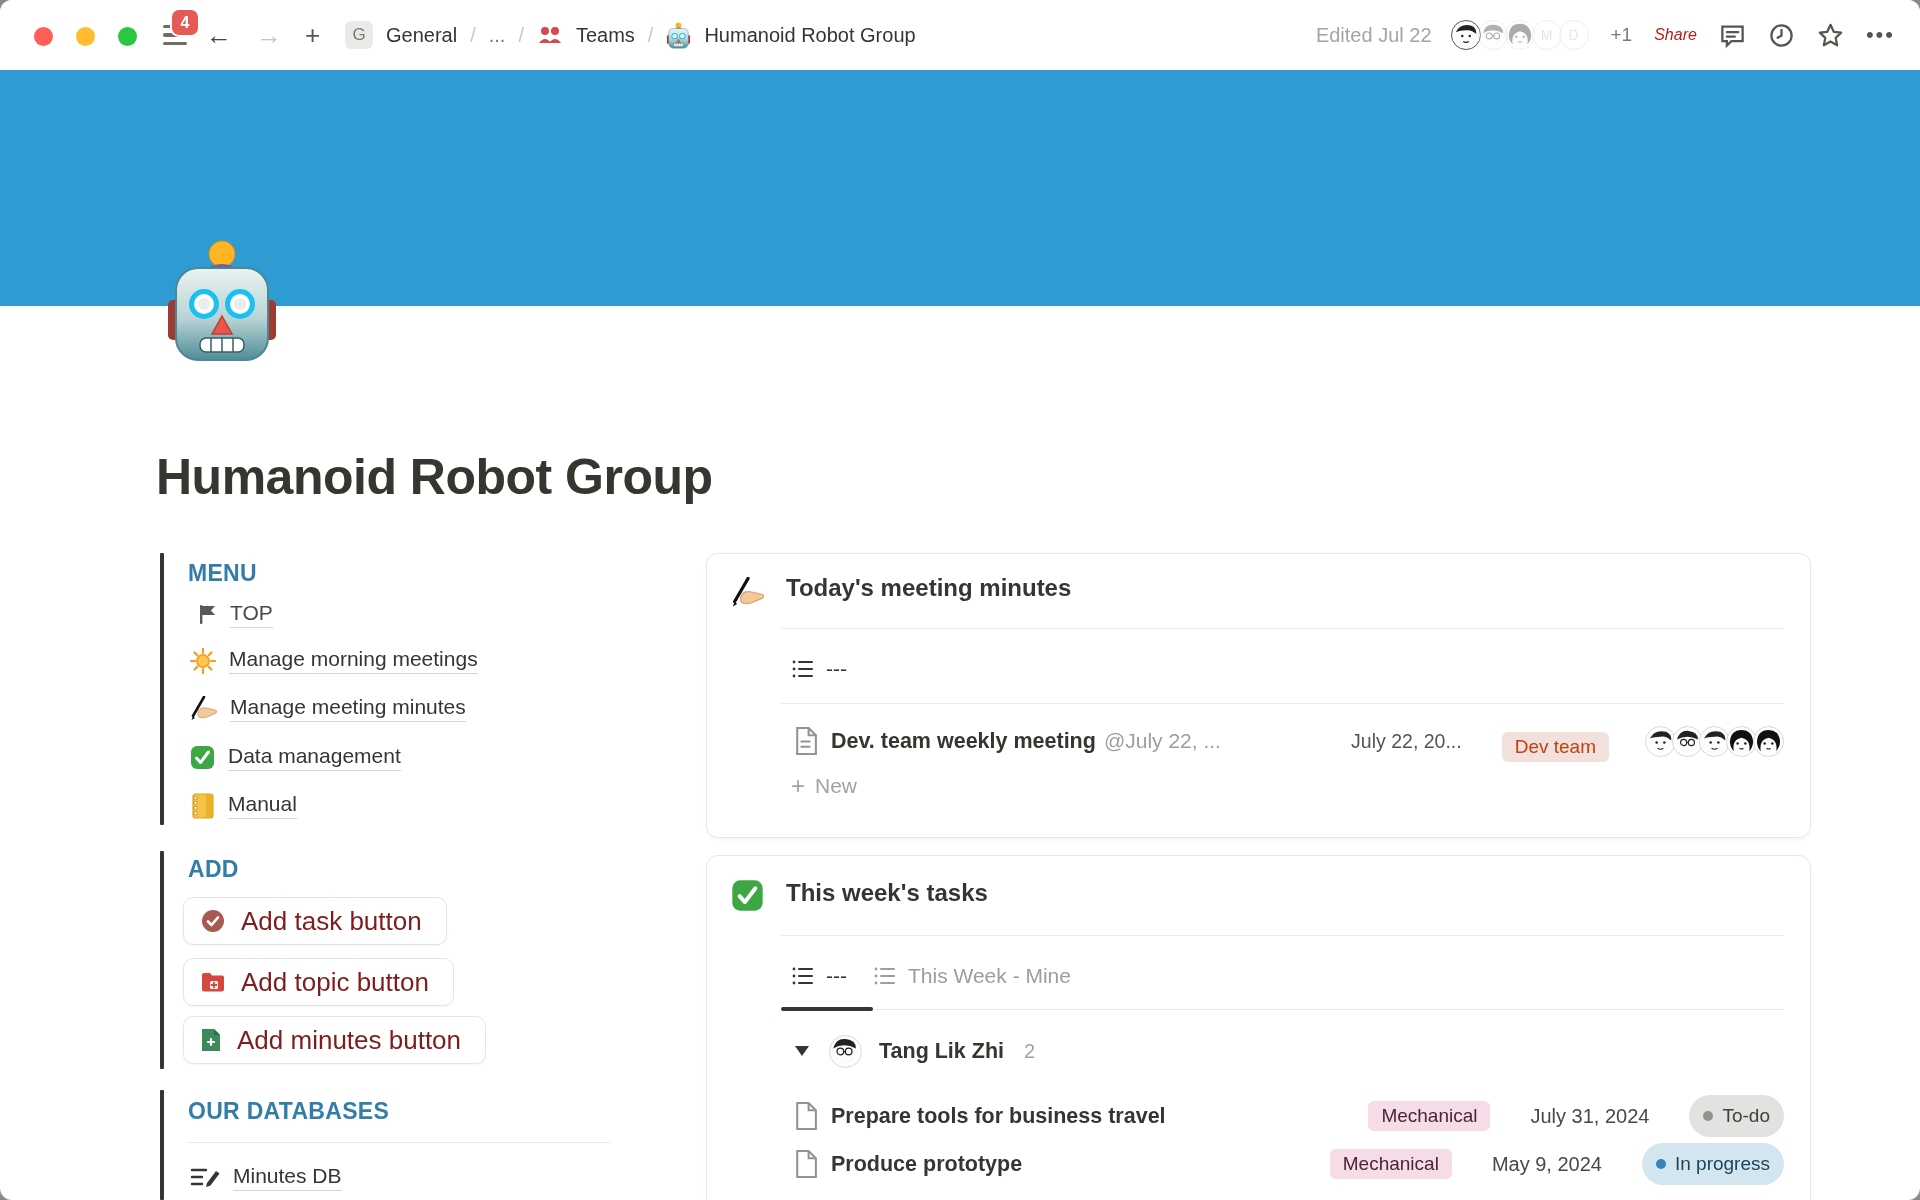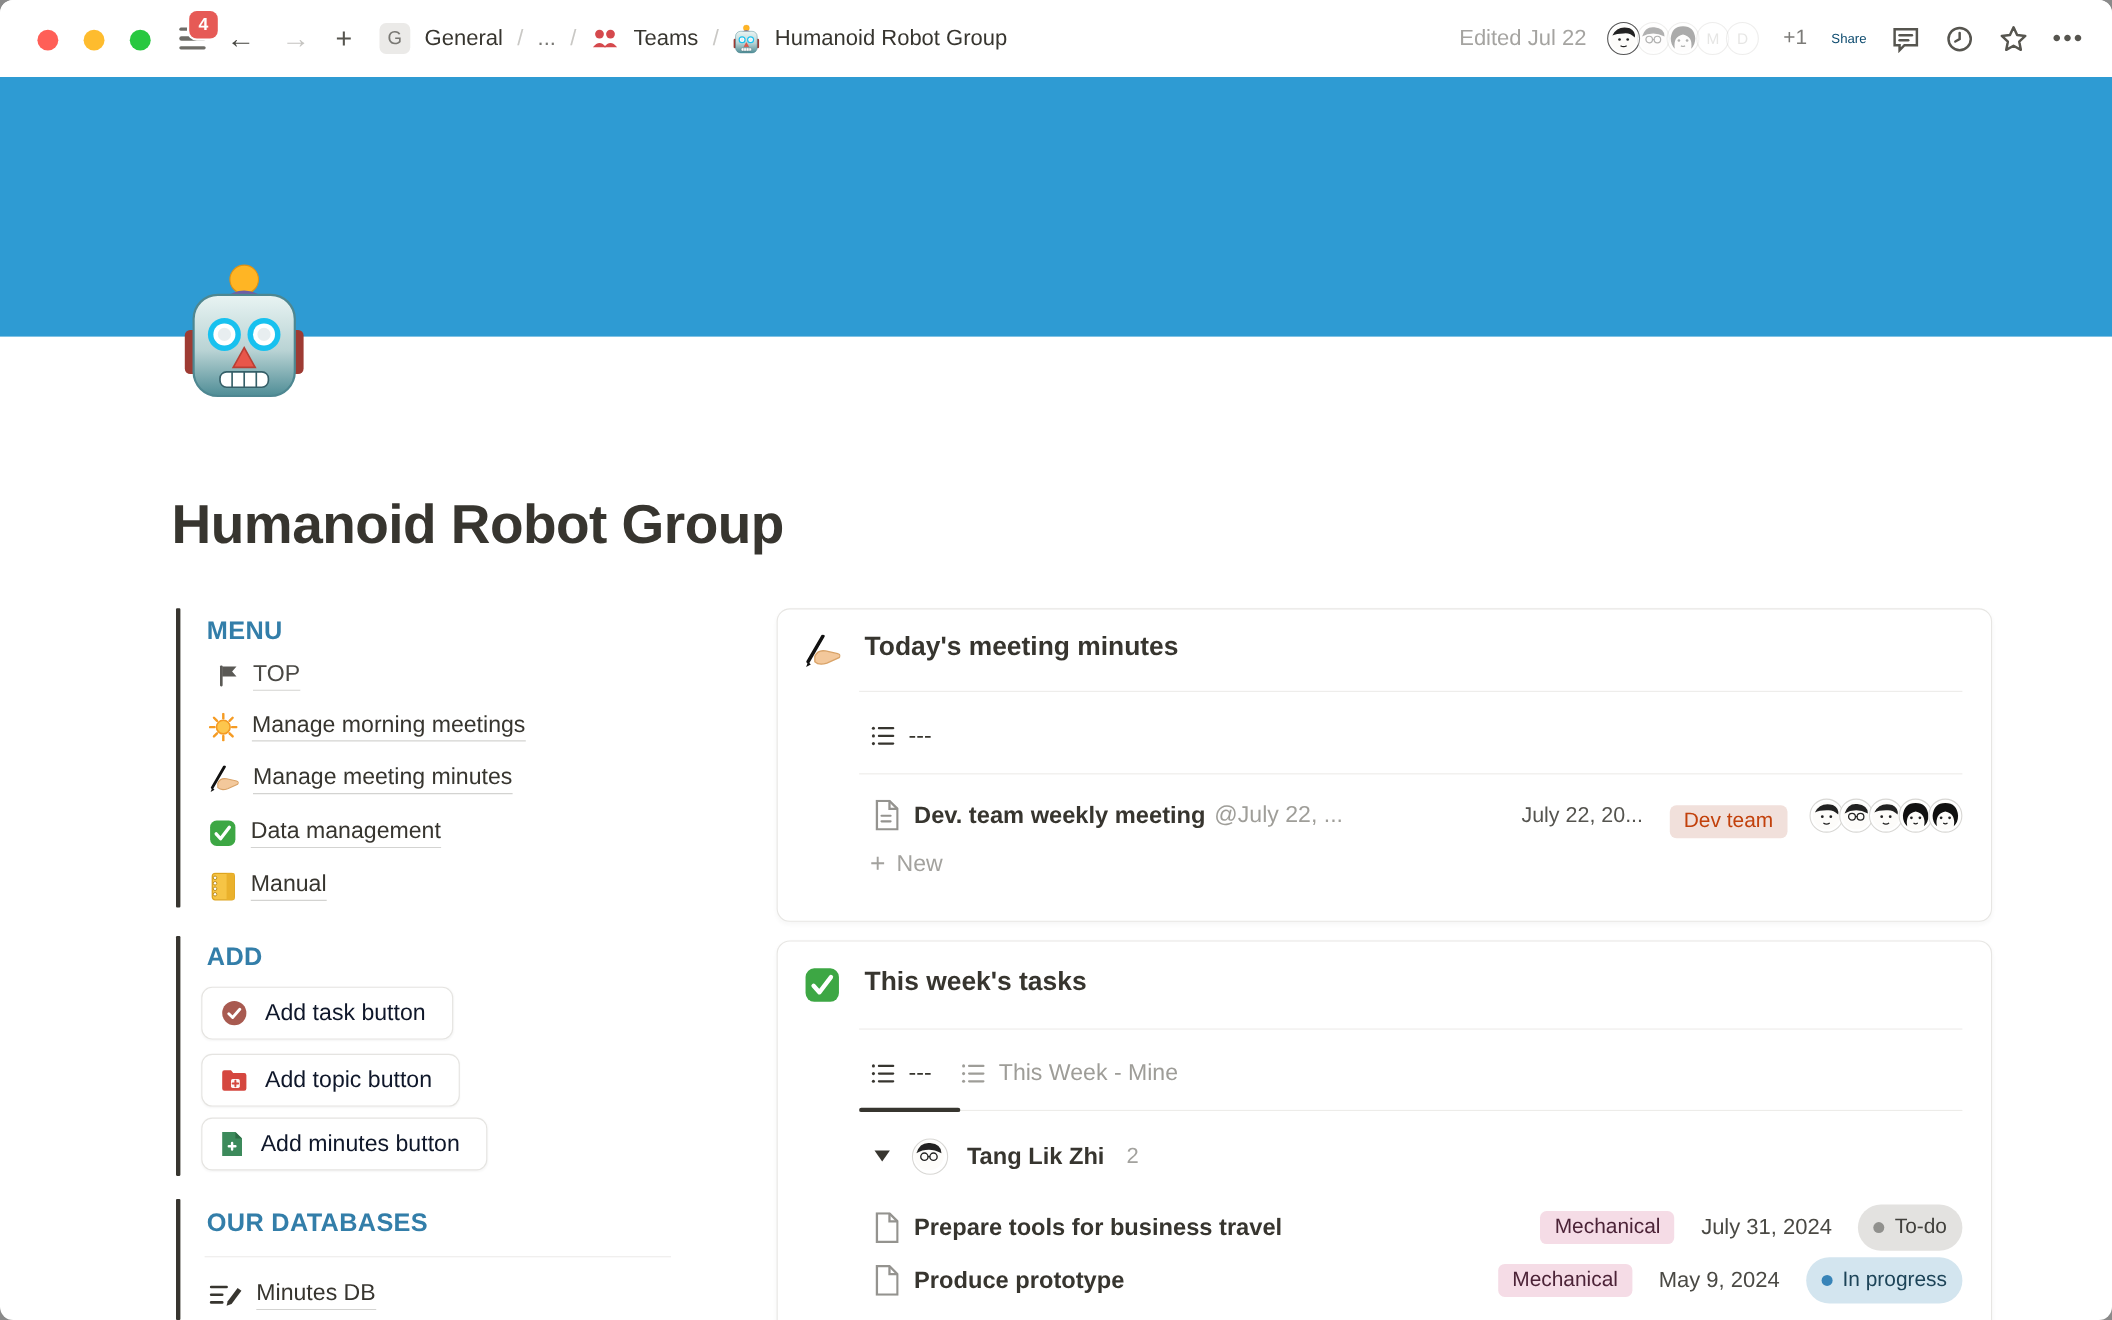--- a/index.html
+++ b/index.html
@@ -19,54 +19,54 @@
   .crumb{color:#37352f;}
   .crumb-sep{color:#c9c8c5;}
   .crumb-dots{color:#787773;}
   .tb-right{position:absolute;right:25px;top:0;height:70px;display:flex;align-items:center;gap:22px;}
   .edited{color:#a5a4a1;font-size:20px;}
   .avatars{display:flex;}
   .avatar{width:28px;height:28px;border-radius:50%;background:#fff;border:1px solid #cfcecb;margin-left:-3px;
     display:flex;align-items:center;justify-content:center;font-size:14px;color:#b9b8b5;overflow:hidden;}
   .avatar.faded{opacity:.35;}
   .plus-one{color:#7c7b78;font-size:19px;}
-  .share{color:#0c4a6e;font-size:12px;}
+  .share{color:#b91c1c;font-size:16px;font-style:italic;}
   .tool-ic{color:#56554f;}
   
   .cover{position:absolute;left:0;top:70px;width:1920px;height:236px;}
   .robot-lg{position:absolute;left:166px;top:238px;z-index:4;}
   
   .page-title{position:absolute;left:156px;top:448px;font-size:50px;font-weight:700;letter-spacing:-.5px;color:#37352f;}
   
   .qblock{position:absolute;left:160px;}
   .qbar{position:absolute;left:0;top:0;bottom:0;width:4px;background:#37352f;border-radius:1px;}
   .qhead{position:absolute;left:28px;font-size:23px;font-weight:700;letter-spacing:.3px;}
   .menu-item{position:absolute;left:30px;display:flex;align-items:center;gap:13px;font-size:21px;color:#37352f;cursor:pointer;}
   .menu-item .lbl{border-bottom:1.6px solid rgba(55,53,47,.22);padding-bottom:2px;}
   .menu-item.toplink{color:#4a4945;}
   .add-btn{position:absolute;left:23px;height:48px;background:#fff;border:1.5px solid #e5e4e1;border-radius:10px;
     box-shadow:0 1px 2px rgba(15,15,15,.04);display:flex;align-items:center;gap:16px;padding:0 24px 0 17px;
-    font-size:21px;color:#0f172a;cursor:pointer;}
+    font-size:26px;color:#7f1d1d;cursor:pointer;}
   .db-divider{position:absolute;left:26px;width:424px;height:0;border-top:1.6px solid #edecea;}
   
   .card{position:absolute;left:706px;width:1060px;background:#fff;border:1px solid #e7e6e3;border-radius:12px;
     box-shadow:0 2px 4px rgba(15,15,15,.03);padding-left:43px;}
   .card-emoji{position:absolute;left:24px;top:23px;}
   .card-title{position:absolute;left:79px;top:20px;font-size:24px;font-weight:700;color:#37352f;}
   .card-div{position:absolute;left:74px;right:26px;border-top:1.5px solid #edece9;}
   .tabs{position:absolute;left:84px;display:flex;align-items:center;gap:26px;font-size:21px;}
   .tab{display:flex;align-items:center;gap:11px;cursor:pointer;}
   .tab.active{color:#37352f;font-weight:500;}
   .tab.inactive{color:#9e9d98;}
   .tabline{position:absolute;left:74px;right:26px;border-top:1.5px solid #edece9;}
   .tabline-dark{position:absolute;left:74px;width:92px;height:4px;background:#37352f;border-radius:2px;}
   .lrow{position:absolute;left:87px;right:26px;display:flex;align-items:center;}
   .row-title{font-size:21.5px;font-weight:600;color:#37352f;margin-left:14px;white-space:nowrap;}
   .row-mention{font-size:21px;color:#9f9e99;margin-left:8px;white-space:nowrap;}
-  .props{margin-left:auto;display:flex;align-items:center;gap:24px;}
+  .props{margin-left:auto;display:flex;align-items:center;gap:40px;}
   .prop-date{font-size:20px;color:#4a4944;white-space:nowrap;}
   .tag{height:30px;display:flex;align-items:center;padding:0 13px;border-radius:6px;font-size:19px;white-space:nowrap;}
   .tag.devteam{background:#f1e0db;color:#c2410c;margin-top:12px;}
   .tag.pink{background:#f5dce6;color:#4c2337;}
   .status{height:42px;display:flex;align-items:center;gap:9px;padding:0 14px;border-radius:999px;font-size:19px;white-space:nowrap;}
   .status .dot{width:10px;height:10px;border-radius:50%;}
   .status.gray{background:#e3e2e0;color:#42413d;}
   .status.gray .dot{background:#91918e;}
   .status.blue{background:#d3e5ef;color:#1d4458;}
   .status.blue .dot{background:#3884b8;}

